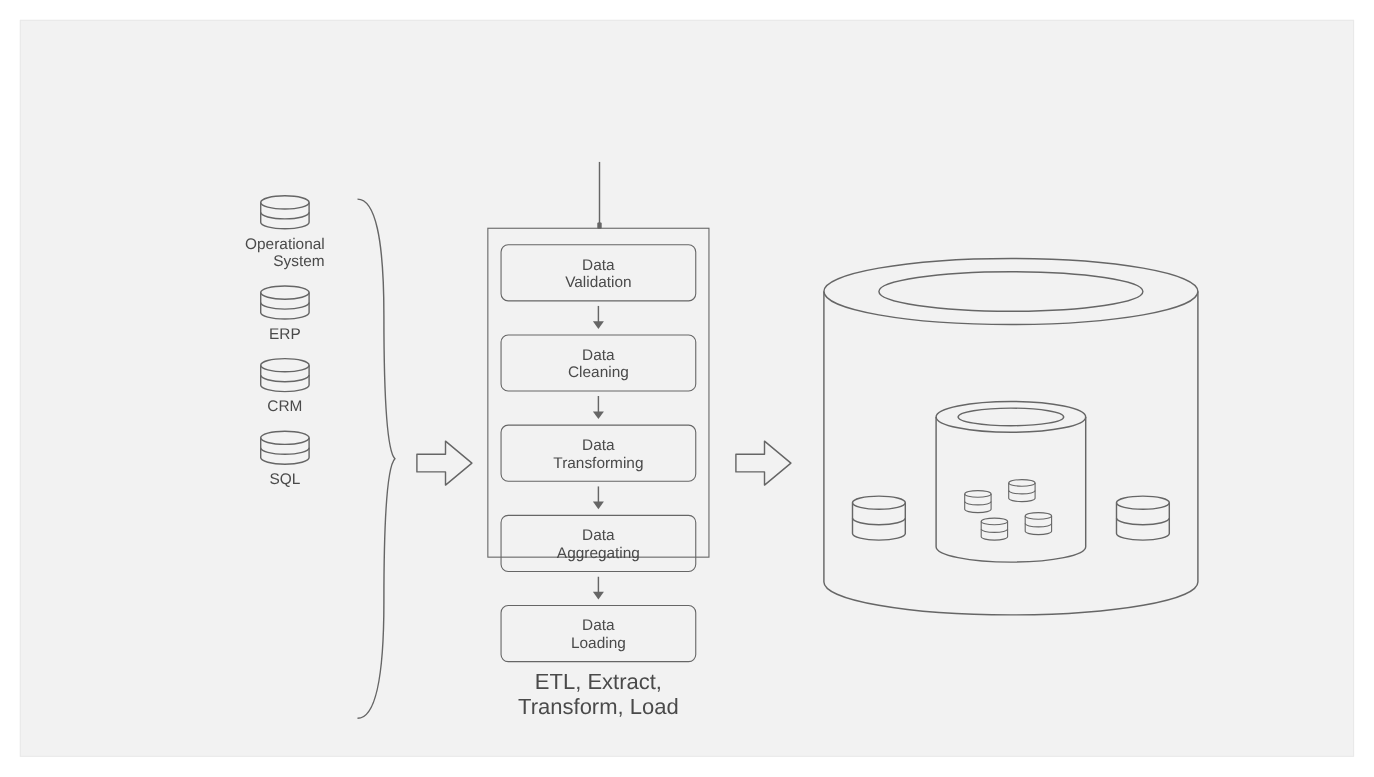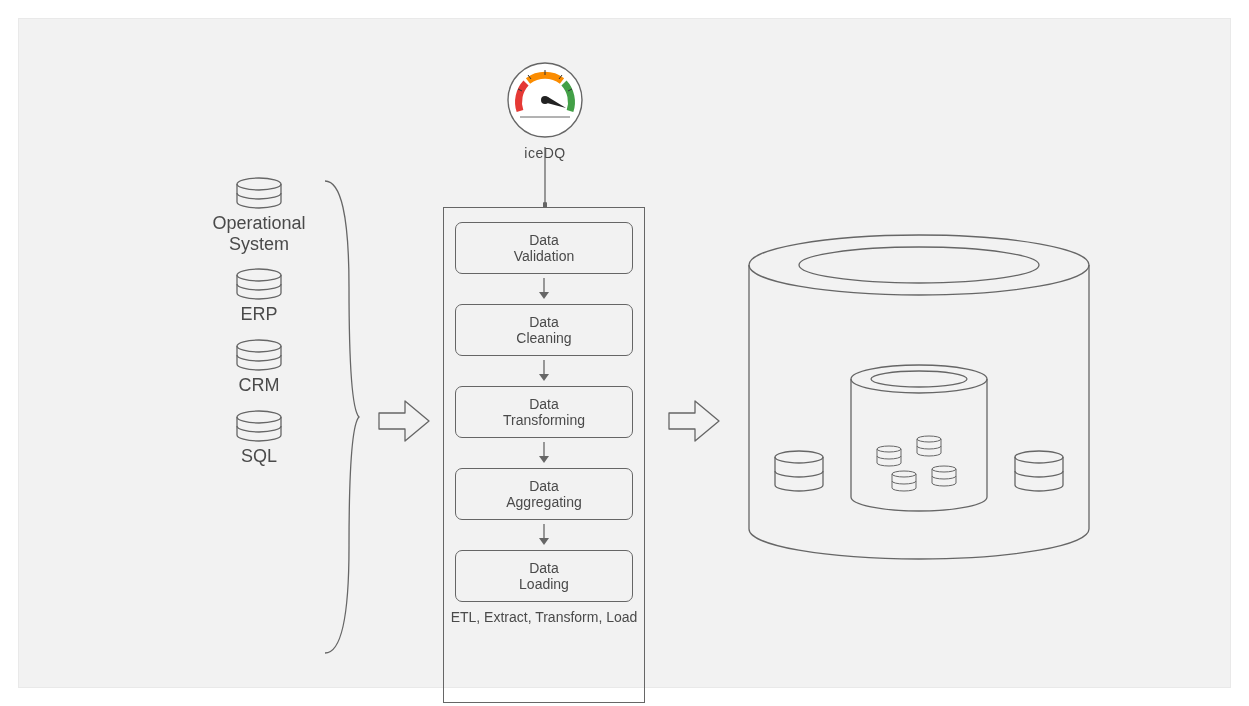--- a/index.html
+++ b/index.html
@@ -33,23 +33,23 @@
   }
   .source {
     display: flex;
     flex-direction: column;
     align-items: center;
     margin-bottom: 14px;
   }
   .source svg { display: block; }
   .source-label {
     margin-top: 4px;
-    font-size: 18px;
+    font-size: 14px;
     line-height: 1.15;
-    text-align: center;
+    text-align: right;
     white-space: pre-line;
   }
 
   
   .bracket {
     position: absolute;
     left: 302px;
     top: 158px;
   }
 
@@ -60,21 +60,21 @@
   }
   .big-arrow.a1 { left: 358px; }
   .big-arrow.a2 { left: 648px; }
 
   
   .pipeline {
     position: absolute;
     left: 424px;
     top: 188px;
     width: 202px;
-    height: 496px;
+    height: 300px;
     border: 1px solid #666;
     background: transparent;
     box-sizing: border-box;
     padding-left: 44px;
   }
   .steps {
     position: absolute;
     top: 14px;
     left: 12px;
     right: 12px;
@@ -96,21 +96,21 @@
     line-height: 1.15;
     white-space: pre-line;
   }
   .step-arrow { margin: 4px 0; }
   .pipeline-caption {
     position: absolute;
     left: 424px;
     top: 590px;
     width: 202px;
     text-align: center;
-    font-size: 14px;
+    font-size: 20px;
   }
 
   
   .gauge {
     position: absolute;
     left: 487px;
     top: 42px;
     text-align: center;
   }
   .gauge-label {
@@ -137,42 +137,20 @@
     width: 360px;
     text-align: center;
     font-size: 15px;
   }
 </style>
 </head>
 <body>
 
 <div class="canvas">
 
-  <div class="gauge">
-    <svg width="78" height="78" viewBox="0 0 78 78">
-      <circle cx="39" cy="39" r="37" fill="#fff" stroke="#666" stroke-width="1.4"></circle>
-
-      <path d="M 14 50 A 28 28 0 0 1 20 22" fill="none" stroke="#e53935" stroke-width="7" stroke-linecap="butt"></path>
-      <path d="M 22 20 A 28 28 0 0 1 56 20" fill="none" stroke="#fb8c00" stroke-width="7" stroke-linecap="butt"></path>
-      <path d="M 58 22 A 28 28 0 0 1 64 50" fill="none" stroke="#43a047" stroke-width="7" stroke-linecap="butt"></path>
-
-      <g stroke="#333" stroke-width="1">
-        <line x1="39" y1="14" x2="39" y2="9"></line>
-        <line x1="25" y1="18" x2="22" y2="14"></line>
-        <line x1="53" y1="18" x2="56" y2="14"></line>
-        <line x1="16" y1="30" x2="12" y2="28"></line>
-        <line x1="62" y1="30" x2="66" y2="28"></line>
-      </g>
-
-      <polygon points="39,39 42,36 60,47 41,42" fill="#222"></polygon>
-      <circle cx="39" cy="39" r="4" fill="#222"></circle>
-      <line x1="14" y1="56" x2="64" y2="56" stroke="#666" stroke-width="1"></line>
-    </svg>
-    <div class="gauge-label">iceDQ</div>
-  </div>
   <svg class="gauge-connector" width="4" height="62">
     <line x1="2" y1="0" x2="2" y2="56" stroke="#666" stroke-width="1.3"></line>
     <circle cx="2" cy="58" r="3" fill="#666"></circle>
   </svg>
 
   <div class="sources">
     <div class="source">
       <svg width="50" height="32">
         <ellipse cx="25" cy="7" rx="22" ry="6" fill="none" stroke="#666" stroke-width="1.3"></ellipse>
         <path d="M3 7 V25 A22 6 0 0 0 47 25 V7" fill="none" stroke="#666" stroke-width="1.3"></path>

